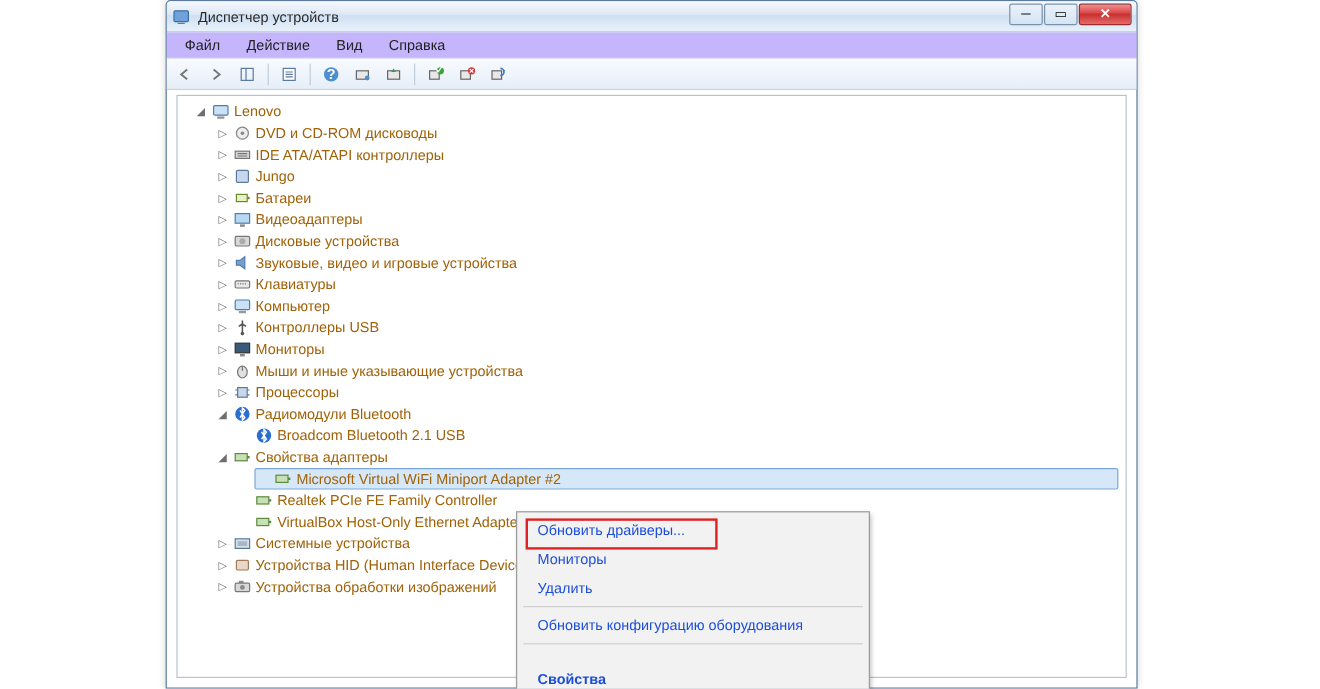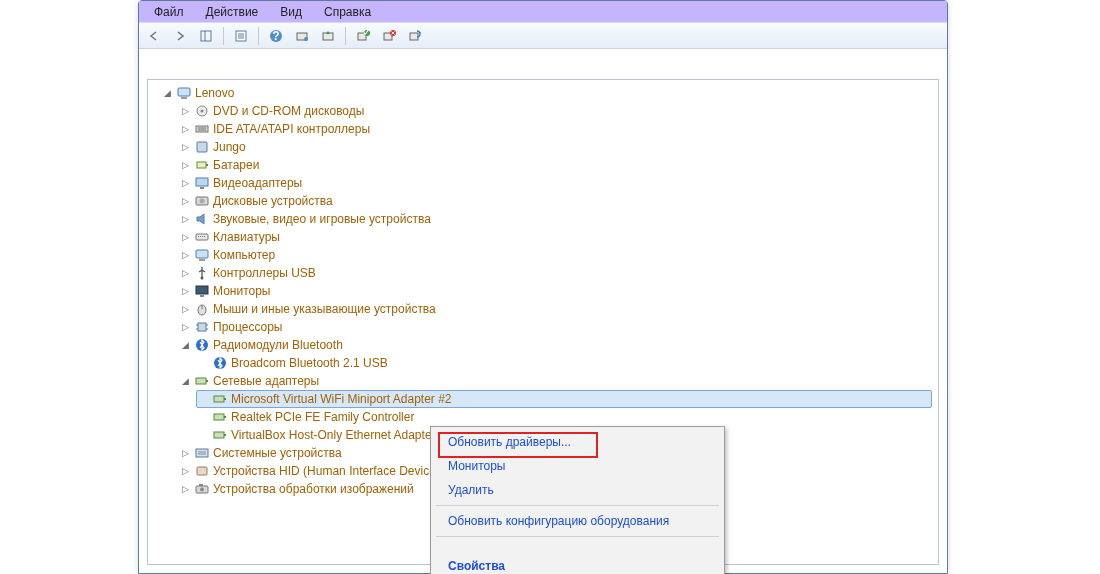--- a/index.html
+++ b/index.html
@@ -18,33 +18,47 @@
 .tsep { width: 1px; height: 18px; background: #c0ccd9; margin: 0 2px;}
 .content { position: absolute; left: 8px; right: 8px; top: 78px; bottom: 8px; border: 1px solid #b8c4d3; background: #fff; overflow: auto; padding: 4px 6px;}
 .tree ul { list-style: none; padding-left: 18px; }
 .tree > ul { padding-left: 6px; }
 .tree li { position: relative; white-space: nowrap; }
 .row { display: flex; align-items: center; height: 18px; padding: 0 2px; gap: 3px;}
 .expander { width: 11px; height: 11px; display: inline-flex; align-items: center; justify-content: center; color: #6e6e6e; font-size: 9px; }
 .expander.empty { visibility: hidden; }
 .row .ic { width: 16px; height: 16px; display: inline-flex; align-items: center; justify-content: center; font-size: 12px; }
 .row .label { color: #a16207; }
-.row.selected { background: #d6e8f8; border: 1px solid #7aa7d7; border-radius: 2px; height: 18px; padding: 0 2px 0 1px;}
+.row.selected { background: #d6e8f8; border: 1px solid #7aa7d7; border-radius: 2px; height: 18px; padding: 0 2px 0 1px; margin-left: 16px;}
 .row.selected .label { }
 .context-menu { position: absolute; left: 430px; top: 426px; width: 295px; background: #f2f2f2; border: 1px solid #9b9b9b; box-shadow: 2px 2px 4px rgba(0,0,0,.25); padding: 3px; }
 .ctx-item { padding: 5px 14px; color: #1d4ed8; cursor: default;}
 .ctx-item.bold { font-weight: bold; margin-top: 17px;}
 .ctx-sep { height: 1px; background: #d0d0d0; margin: 3px 2px;}
 .highlight-box { position: absolute; left: 438px; top: 432px; width: 160px; height: 26px; border: 2px solid #d22; pointer-events: none;}
 svg { display: block; }
 </style>
 </head>
 <body>
 
 <div class="window">
+  <div class="titlebar">
+    <span class="ticon">
+      <svg width="16" height="16">
+          <rect x="2" y="3" width="12" height="9" rx="1" fill="#6ea2d8" stroke="#3a6fa6"></rect>
+          <rect x="5" y="13" width="6" height="1" fill="#777"></rect>
+        </svg>
+    </span>
+    <span class="title">Диспетчер устройств</span>
+    <div class="win-controls">
+      <div class="win-btn">─</div>
+      <div class="win-btn">▭</div>
+      <div class="win-btn close">✕</div>
+    </div>
+  </div>
 
   <div class="menubar">
     <div class="menu-item">Файл</div>
     <div class="menu-item">Действие</div>
     <div class="menu-item">Вид</div>
     <div class="menu-item">Справка</div>
   </div>
 
   <div class="toolbar">
     <div class="tbtn">
@@ -320,21 +334,21 @@
             </li>
             <li>
               <div class="row">
                   <span class="expander">◢</span>
                   <span class="ic">
                     <svg width="16" height="16">
                       <rect x="2" y="5" width="10" height="6" fill="#c8e0b8" stroke="#5a8a3a"></rect>
                       <rect x="12" y="7" width="2" height="2" fill="#5a8a3a"></rect>
                     </svg>
                   </span>
-                  <span class="label">Сетевые адаптеры</span>
+                  <span class="label">Свойства адаптеры</span>
                 </div>
               <ul>
                 <li>
                     <div class="row selected">
                       <span class="expander empty">▷</span>
                       <span class="ic">
                         <svg width="16" height="16">
                           <rect x="2" y="5" width="10" height="6" fill="#c8e0b8" stroke="#5a8a3a"></rect>
                           <rect x="12" y="7" width="2" height="2" fill="#5a8a3a"></rect>
                         </svg>

